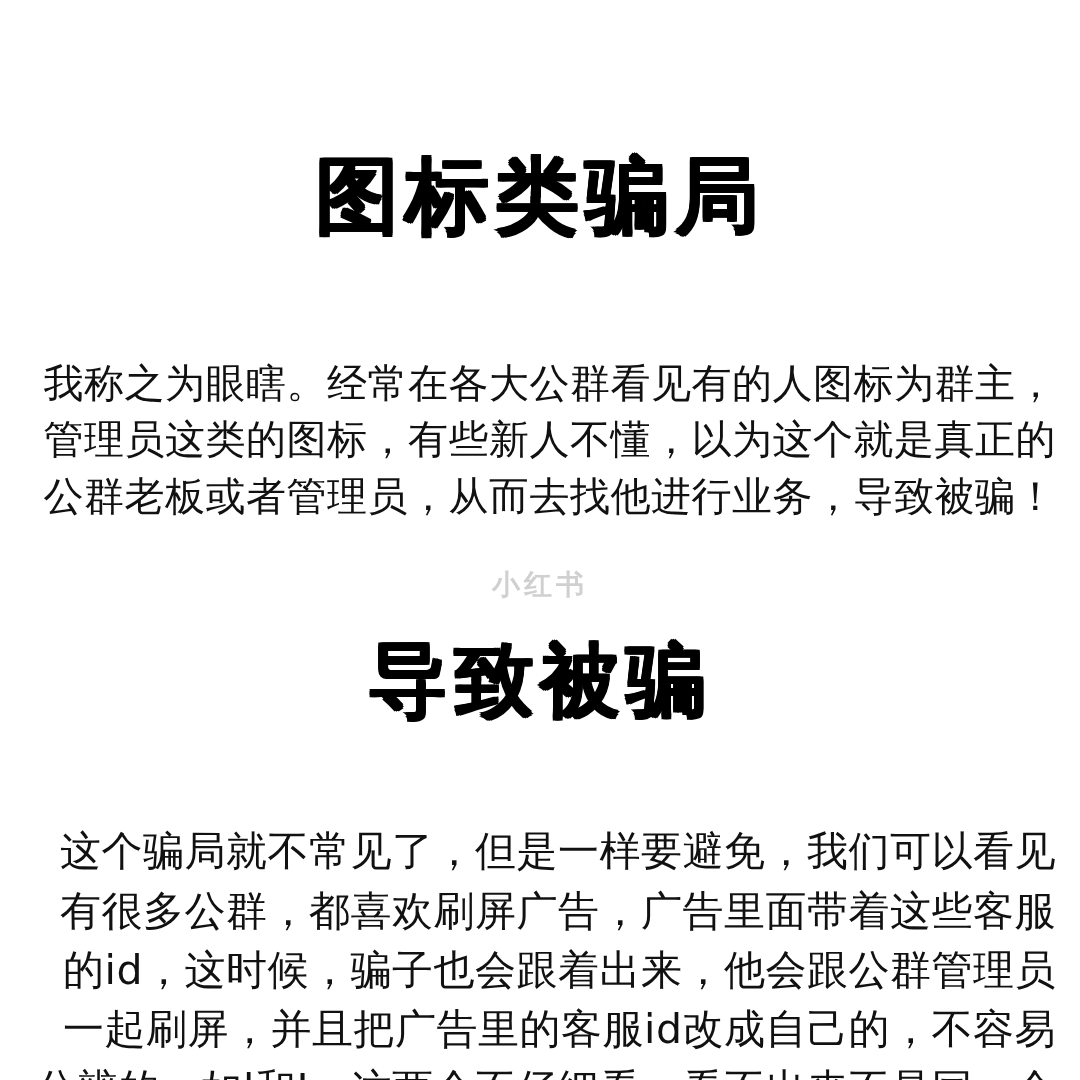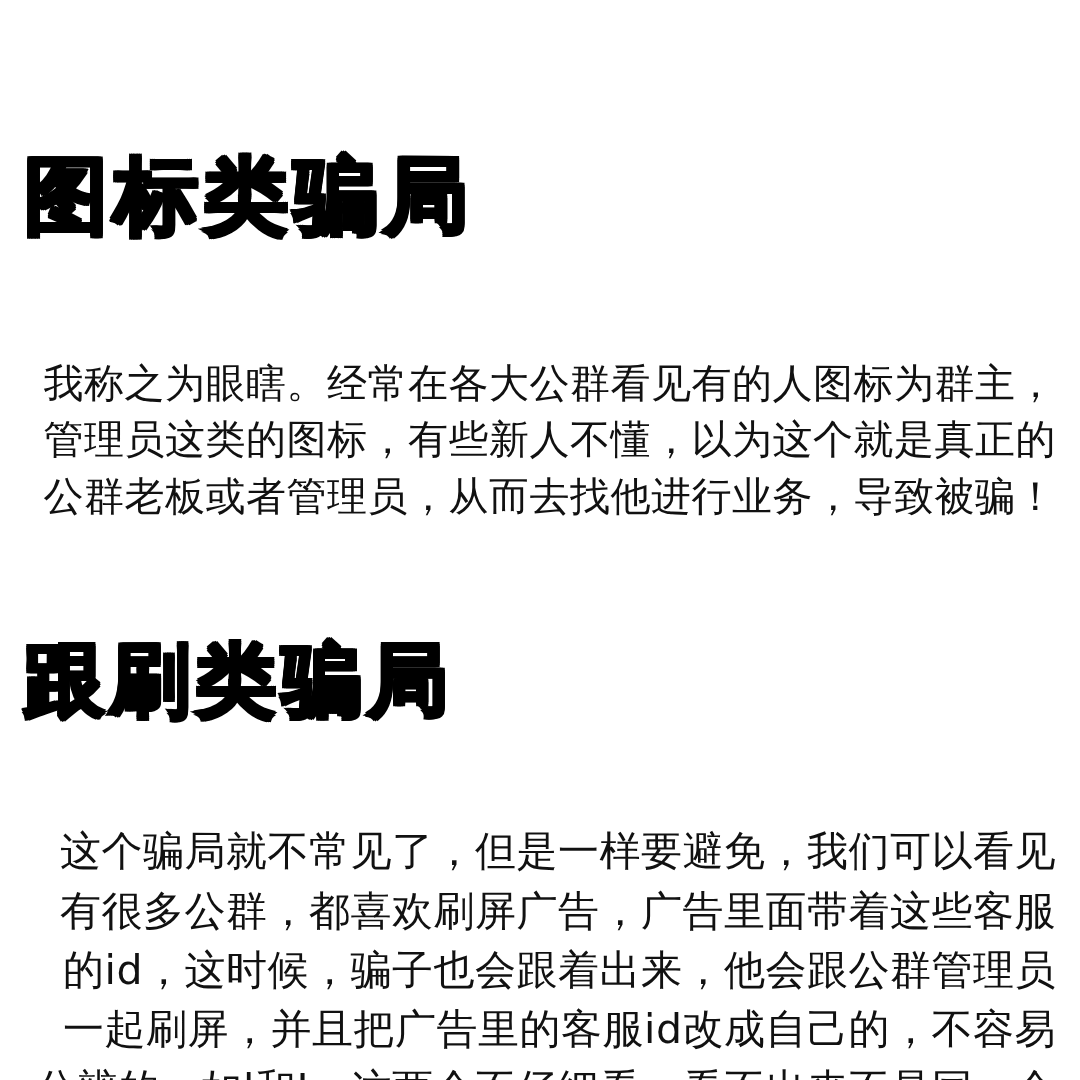--- a/index.html
+++ b/index.html
@@ -19,22 +19,22 @@
     width: 1080px;
     height: 1080px;
     box-sizing: border-box;
     padding: 0 24px;
     position: relative;
   }
   .section {
     width: 100%;
   }
   .heading {
-    text-align: left;
-    font-weight: 700;
+    text-align: center;
+    font-weight: 400;
     letter-spacing: 6px;
     color: #000000;
     -webkit-text-stroke: 3px #000;
     text-shadow:
       2px 0 0 #000, -2px 0 0 #000, 0 2px 0 #000, 0 -2px 0 #000,
       2px 2px 0 #000, -2px -2px 0 #000, 2px -2px 0 #000, -2px 2px 0 #000;
   }
   #heading-1 {
     font-size: 84px;
     line-height: 1;
@@ -79,18 +79,19 @@
 <body>
 
 <div class="page">
 
   <div class="section">
     <h1 class="heading" id="heading-1">图标类骗局</h1>
     <p class="body-text" id="para-1">我称之为眼瞎。经常在各大公群看见有的人图标为群主，管理员这类的图标，有些新人不懂，以为这个就是真正的公群老板或者管理员，从而去找他进行业务，导致被骗！</p>
   </div>
 
   <div class="section">
-    <h1 class="heading" id="heading-2">跟刷类骗局</h1>
+    <h1 class="heading" id="heading-2">导致被骗</h1>
     <p class="body-text" id="para-2">这个骗局就不常见了，但是一样要避免，我们可以看见有很多公群，都喜欢刷屏广告，广告里面带着这些客服的id，这时候，骗子也会跟着出来，他会跟公群管理员一起刷屏，并且把广告里的客服id改成自己的，不容易分辨的，如l和I，这两个不仔细看，看不出来不是同一个字符！这种也容易导致上当受骗！</p>
   </div>
 
+  <div class="watermark">小红书</div>
 
 </div>
 
 </body></html>

